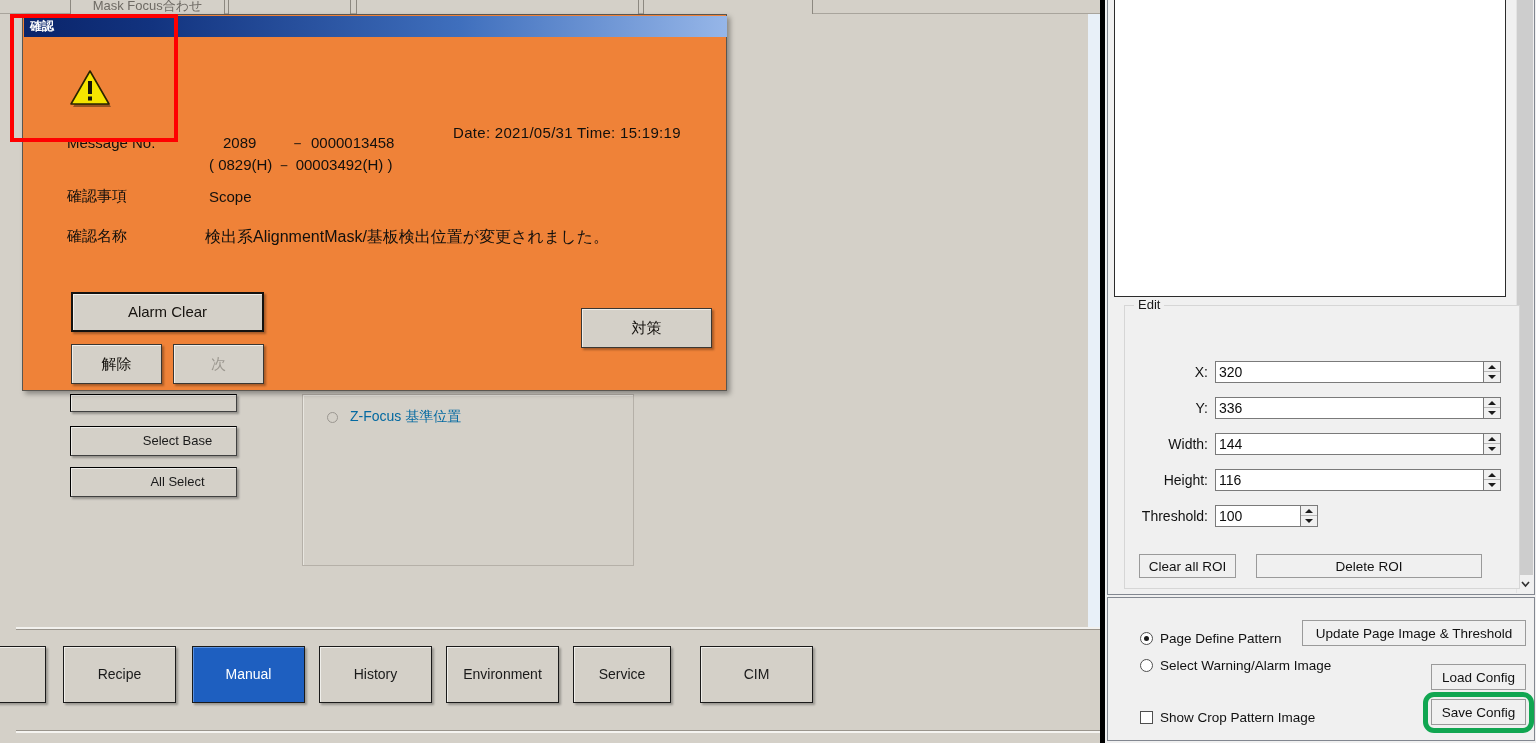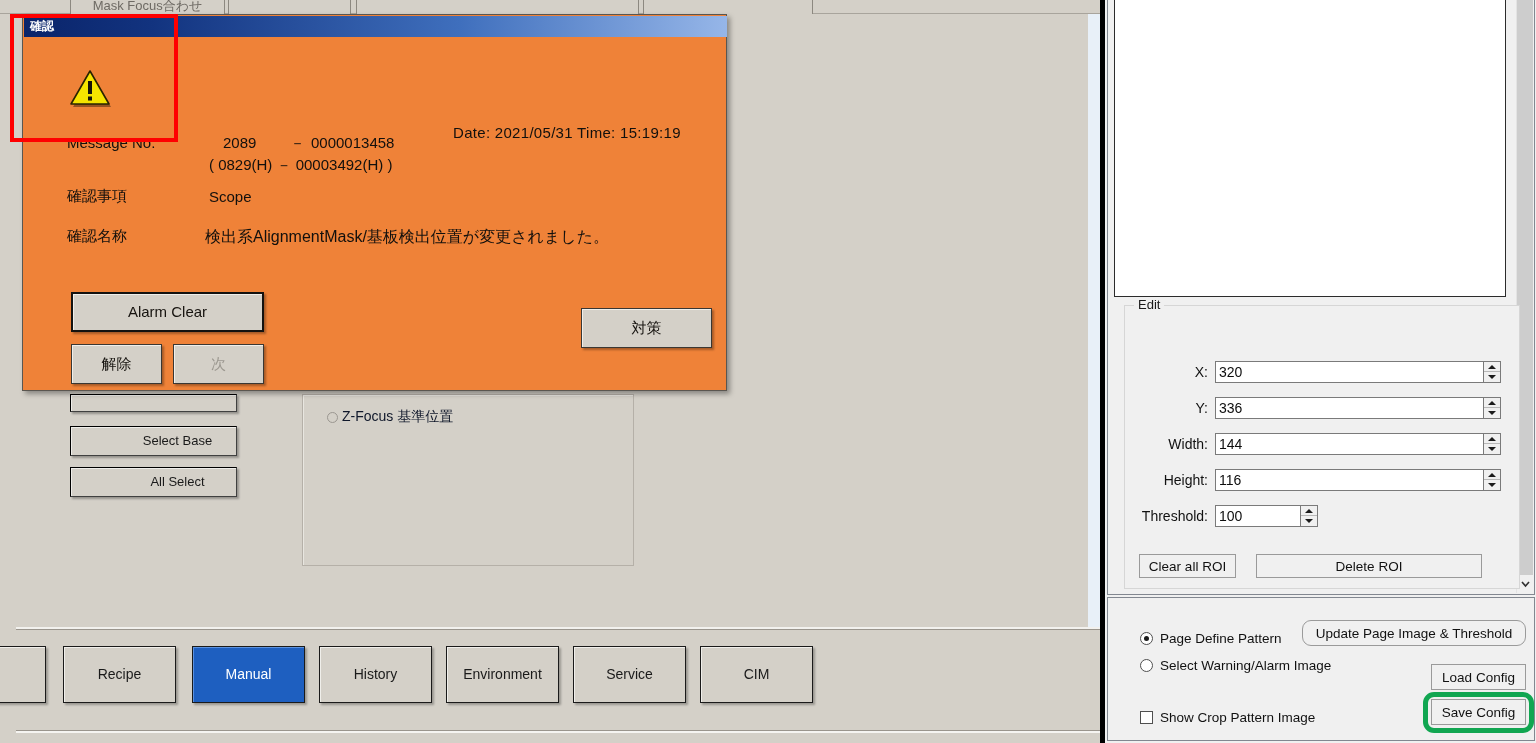--- a/index.html
+++ b/index.html
@@ -83,22 +83,22 @@
   
   #zfocus-group {
     position: absolute; left: 302px; top: 380px;
     width: 332px; height: 172px;
     background: #d4d0c8;
     border: 1px solid #b5b0a8;
     box-shadow: inset 1px 1px 0 #e8e6e0;
   }
   #zfocus-radio-row {
     position: absolute; left: 24px; top: 13px;
-    display: flex; align-items: center; gap: 4px;
-    color: #0f172a;
+    display: flex; align-items: center; gap: 12px;
+    color: #0369a1;
     font-size: 14px;
     white-space: nowrap;
   }
   .radio-old {
     width: 11px; height: 11px; border-radius: 50%;
     border: 1px solid #9b9791;
     background: #d4d0c8;
     display: inline-block;
     flex: 0 0 auto;
   }
@@ -398,21 +398,21 @@
     </div>
 
     <div id="bottom-bar">
       <div class="navbtn" style="left:-22px;width:52px;">
         <span></span>
       </div>
       <div class="navbtn" style="left:47px;width:113px;">Recipe</div>
       <div class="navbtn active" style="left:176px;width:113px;">Manual</div>
       <div class="navbtn" style="left:303px;width:113px;">History</div>
       <div class="navbtn" style="left:430px;width:113px;">Environment</div>
-      <div class="navbtn" style="left:557px;width:113px;">Service</div>
+      <div class="navbtn" style="left:557px;width:98px;">Service</div>
       <div class="navbtn" style="left:684px;width:113px;">CIM</div>
     </div>
 
     <div id="confirm-dialog">
 
       <div id="dlg-titlebar">
         <span>確認</span>
       </div>
 
       <svg id="warn-icon" viewBox="0 0 46 44" xmlns="http://www.w3.org/2000/svg">
@@ -554,21 +554,21 @@
       <div class="opt-row" style="left:32px;top:60px;">
         <span class="radio-win"></span>
         <span>Select Warning/Alarm Image</span>
       </div>
 
       <div class="opt-row" style="left:32px;top:112px;">
         <span class="check-win"></span>
         <span>Show Crop Pattern Image</span>
       </div>
 
-      <div class="win-btn" style="left:194px;top:22px;width:224px;height:26px;border-radius:9px;">Update Page Image &amp; Threshold</div>
+      <div class="win-btn" style="left:194px;top:22px;width:224px;height:26px;">Update Page Image &amp; Threshold</div>
 
       <div class="win-btn" style="left:323px;top:66px;width:95px;height:26px;">Load Config</div>
 
       <div class="win-btn" style="left:323px;top:101px;width:95px;height:26px;">Save Config</div>
 
       <div id="save-config-highlight" style="left:315px;top:94px;width:111px;height:41px;"></div>
     </div>
   </div>
 
 </div>

